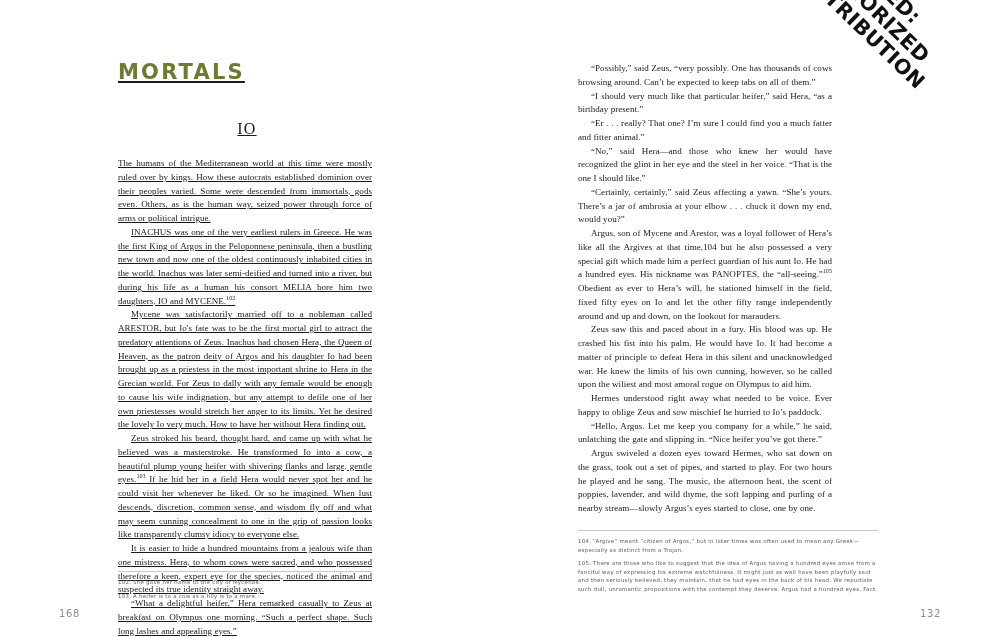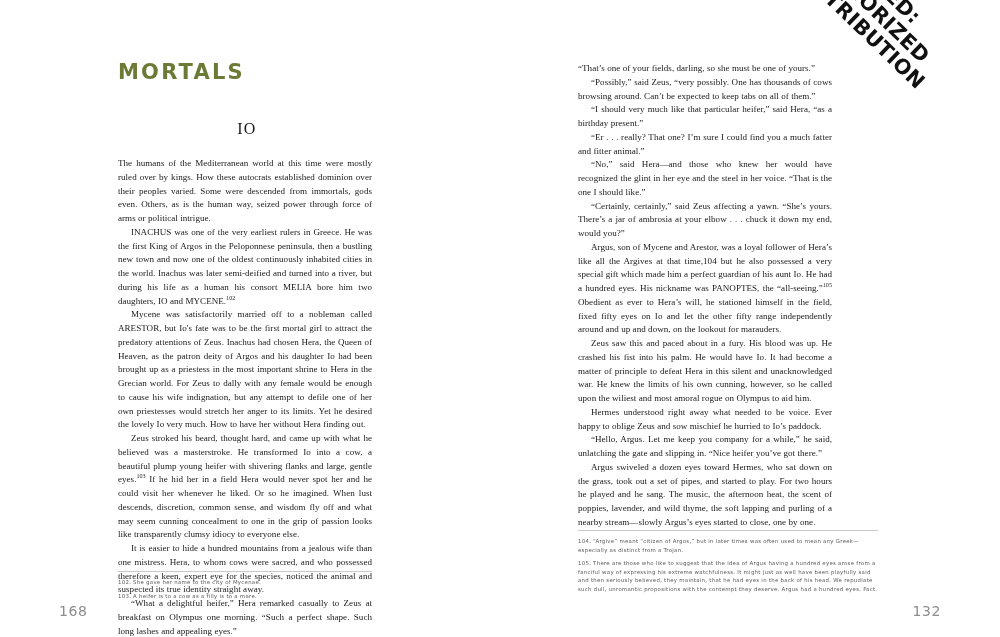--- a/index.html
+++ b/index.html
@@ -31,21 +31,21 @@
     box-sizing: border-box;
   }
   .page-left  { left: 0;    width: 500px; }
   .page-right { left: 500px; width: 500px; }
 
   .textblock {
     position: absolute;
     top: 62px;
     width: 254px;
   }
-  .page-left  .textblock { left: 118px; }
+  .page-left  .textblock { left: 118px; text-decoration: underline; }
   .page-right .textblock { left: 78px; }
 
   
   .chapter-title {
     font-family: "DejaVu Sans", "Liberation Sans", sans-serif;
     font-size: 21px;
     font-weight: 600;
     letter-spacing: 2.2px;
     color: #6b7a35;
     margin: 0 0 38px 0;
@@ -110,21 +110,21 @@
     margin: 0 0 5px 0;
     text-align: left;
   }
   .footnotes p:last-child { margin-bottom: 0; }
 
   
   .folio {
     position: absolute;
     bottom: 18px;
     font-family: "DejaVu Sans", "Liberation Sans", sans-serif;
-    font-size: 14px;
+    font-size: 10px;
     letter-spacing: 0.6px;
     color: #8d8d8d;
   }
   .folio-left  { left: 59px; }
   .folio-right { right: 59px; }
 
   
   .stamp {
     position: absolute;
     top: -6px;
@@ -178,21 +178,20 @@
       <p>103. A heifer is to a cow as a filly is to a mare.</p>
     </div>
 
     <div class="folio folio-left">168</div>
   </div>
 
   <div class="page page-right">
 
     <div class="textblock">
       <div class="body-text">
-        <p>“That’s one of your fields, darling, so she must be one of yours.”</p>
         <p class="indent">“Possibly,” said Zeus, “very possibly. One has thousands of cows browsing around. Can’t be expected to keep tabs on all of them.”</p>
         <p class="indent">“I should very much like that particular heifer,” said Hera, “as a birthday present.”</p>
         <p class="indent">“Er . . . really? That one? I’m sure I could find you a much fatter and fitter animal.”</p>
         <p class="indent">“No,” said Hera—and those who knew her would have recognized the glint in her eye and the steel in her voice. “That is the one I should like.”</p>
         <p class="indent">“Certainly, certainly,” said Zeus affecting a yawn. “She’s yours. There’s a jar of ambrosia at your elbow . . . chuck it down my end, would you?”</p>
         <p class="indent">Argus, son of Mycene and Arestor, was a loyal follower of Hera’s like all the Argives at that time,104 but he also possessed a very special gift which made him a perfect guardian of his aunt Io. He had a hundred eyes. His nickname was PANOPTES, the “all-seeing.”<sup class="fn">105</sup> Obedient as ever to Hera’s will, he stationed himself in the field, fixed fifty eyes on Io and let the other fifty range independently around and up and down, on the lookout for marauders.</p>
         <p class="indent">Zeus saw this and paced about in a fury. His blood was up. He crashed his fist into his palm. He would have Io. It had become a matter of principle to defeat Hera in this silent and unacknowledged war. He knew the limits of his own cunning, however, so he called upon the wiliest and most amoral rogue on Olympus to aid him.</p>
         <p class="indent">Hermes understood right away what needed to be voice. Ever happy to oblige Zeus and sow mischief he hurried to Io’s paddock.</p>
         <p class="indent">“Hello, Argus. Let me keep you company for a while,” he said, unlatching the gate and slipping in. “Nice heifer you’ve got there.”</p>
         <p class="indent">Argus swiveled a dozen eyes toward Hermes, who sat down on the grass, took out a set of pipes, and started to play. For two hours he played and he sang. The music, the afternoon heat, the scent of poppies, lavender, and wild thyme, the soft lapping and purling of a nearby stream—slowly Argus’s eyes started to close, one by one.</p>

